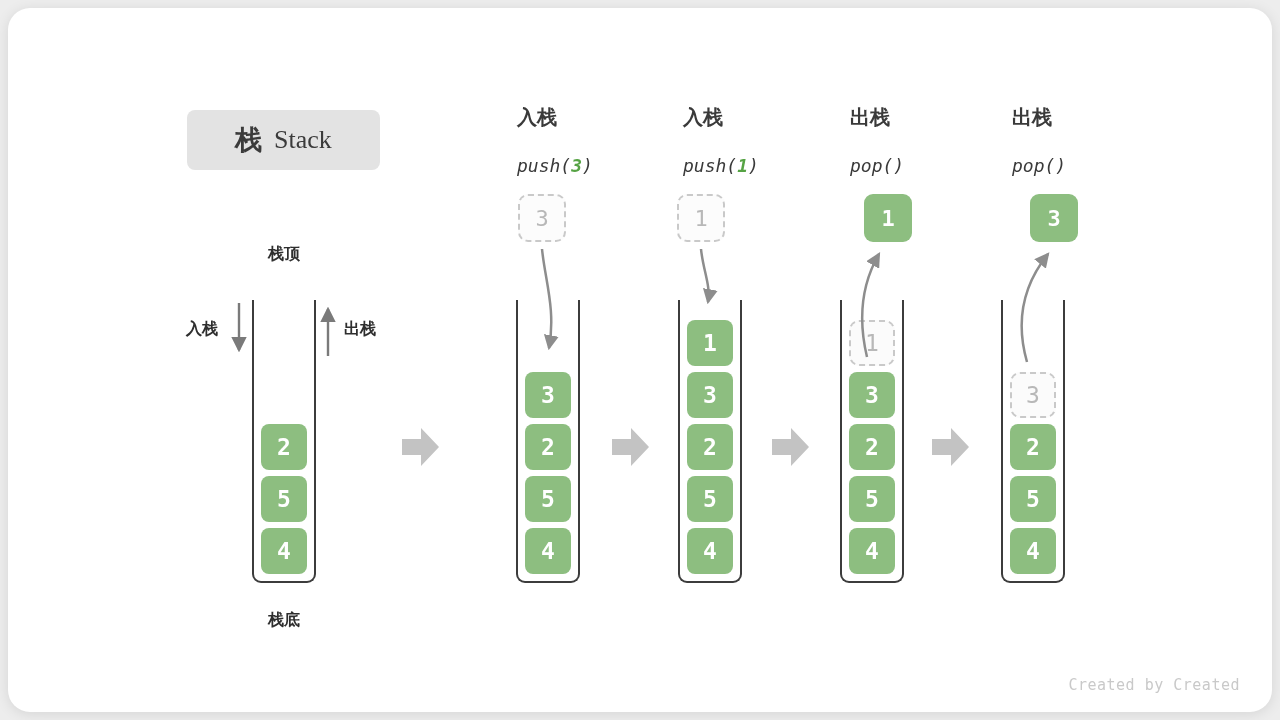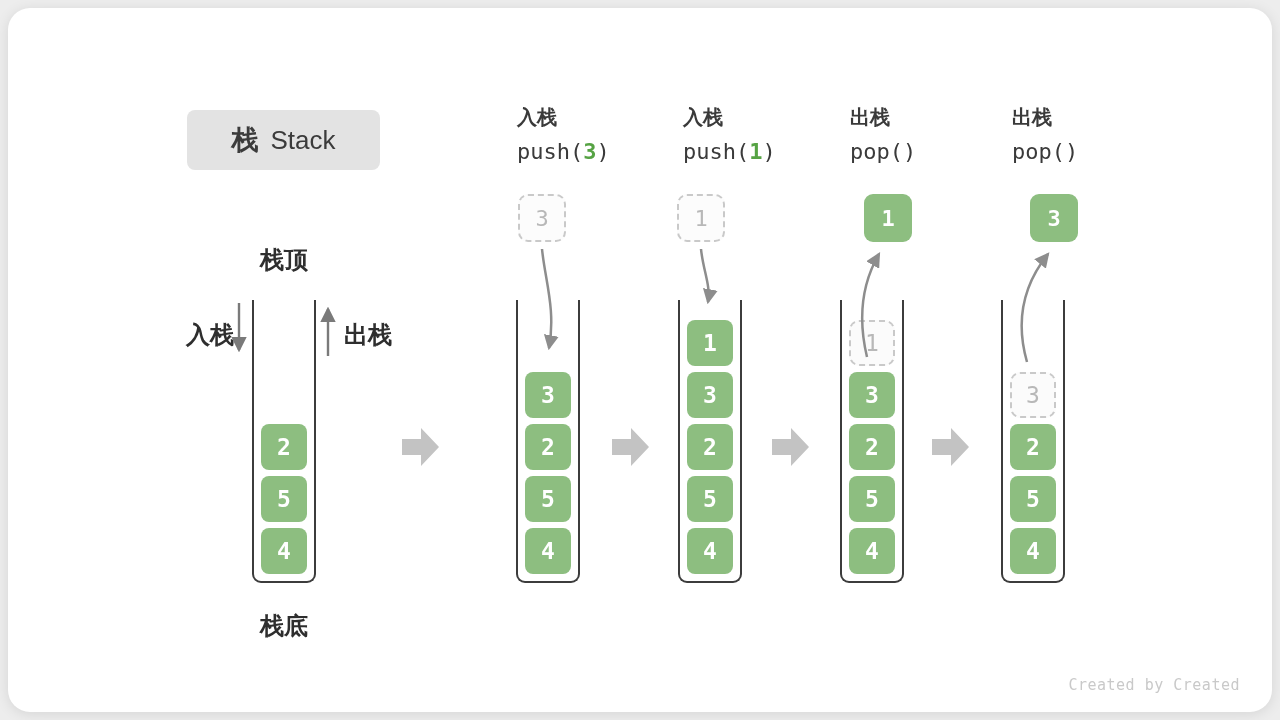--- a/index.html
+++ b/index.html
@@ -13,33 +13,33 @@
     background:#ffffff; border-radius:22px;
     box-shadow:0 2px 14px rgba(0,0,0,0.10);
   }
   .title-badge {
     position:absolute; left:187px; top:110px; width:193px; height:60px;
     background:#e3e3e3; border-radius:8px;
     display:flex; align-items:center; justify-content:center; gap:12px;
     color:#3b3b3b;
   }
   .title-zh { font-size:27px; font-weight:bold; }
-  .title-en { font-size:26px; font-family:Liberation Sans, sans-serif; font-weight:500; }
+  .title-en { font-size:26px; font-family:Liberation Serif, serif; font-weight:500; }
 
   .zh-label {
-    position:absolute; color:#2e2e2e; font-size:24px; font-weight:bold;
+    position:absolute; color:#2e2e2e; font-size:16px; font-weight:bold;
     white-space:nowrap;
   }
   .centered { transform:translateX(-50%); }
 
   .op-label { position:absolute; white-space:nowrap; }
   .op-zh { font-size:20px; font-weight:bold; color:#3a3a3a; }
   .op-code {
-    margin-top:8px; font-family:"DejaVu Sans Mono", monospace;
-    font-size:22px; color:#3a3a3a; font-weight:500;
+    margin-top:24px; font-family:"DejaVu Sans Mono", monospace;
+    font-size:18px; color:#3a3a3a; font-weight:500;font-style:italic;
   }
   .op-arg { font-weight:bold; }
 
   .stack-container {
     position:absolute; top:300px; width:64px; height:283px;
     border-left:2px solid #3c3c3c; border-right:2px solid #3c3c3c;
     border-bottom:2px solid #3c3c3c;
     border-bottom-left-radius:9px; border-bottom-right-radius:9px;
     background:#ffffff;
   }

